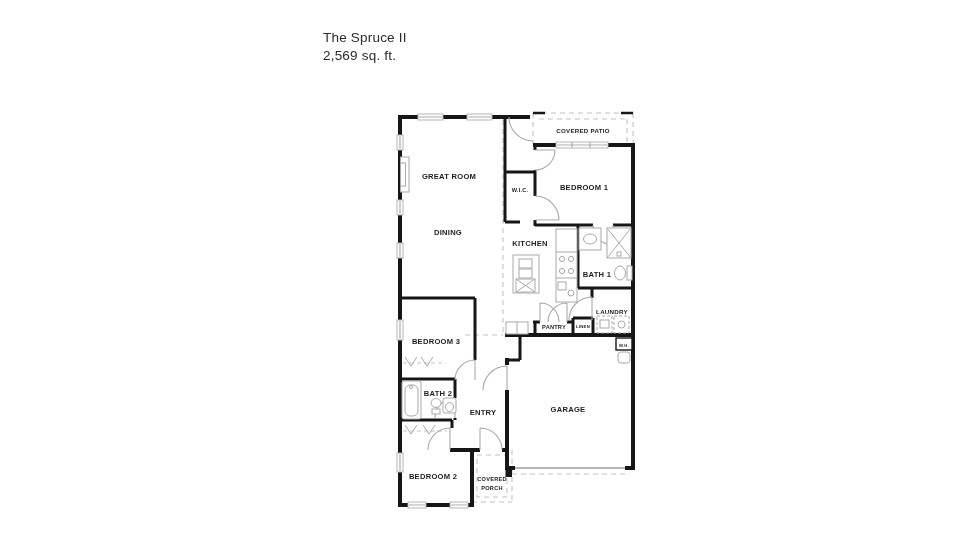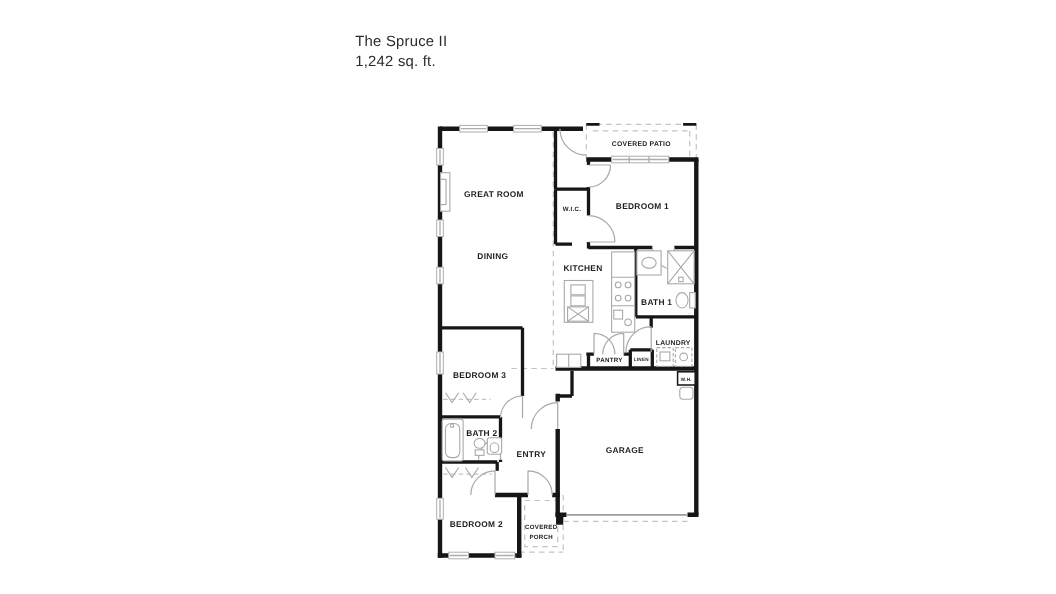--- a/index.html
+++ b/index.html
@@ -13,21 +13,21 @@
   .lbl-s{font-size:5.6px;}
   .lbl-xs{font-size:4.2px;}
 </style>
 </head>
 <body>
 
 <div class="page">
 
   <div class="title-block">
     <div>The Spruce II</div>
-    <div>1,242 sq. ft.</div>
+    <div>2,569 sq. ft.</div>
   </div>
 
   <svg width="960" height="540" viewBox="0 0 960 540">
 
     <g stroke="#c4c4c4" stroke-width="1.1" fill="none" stroke-dasharray="5 4">
       <path d="M503,120 V335"></path>
       <path d="M465,335 H503"></path>
       <g>
         <path d="M533,113 H633 M633,113 V145 M533,113 V144 M539,119 H627 M627,119 V145"></path>
       </g>

